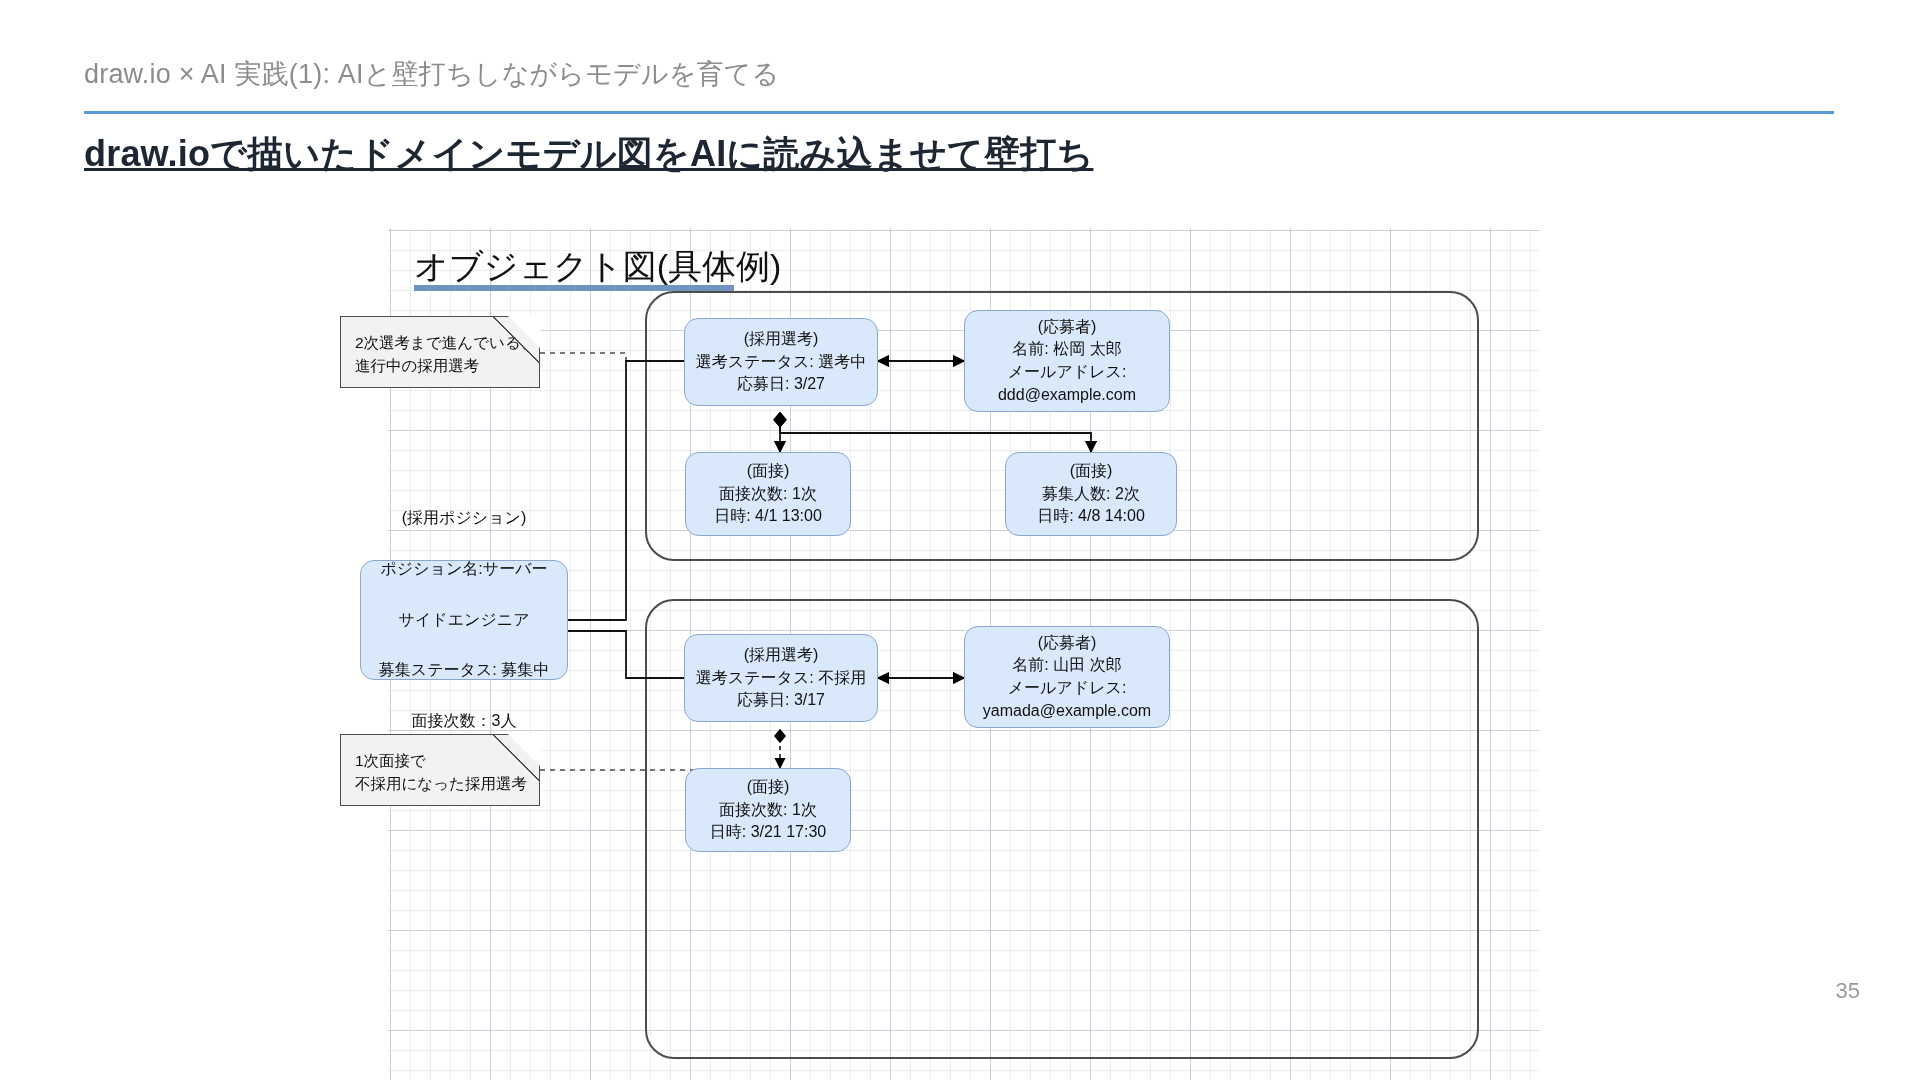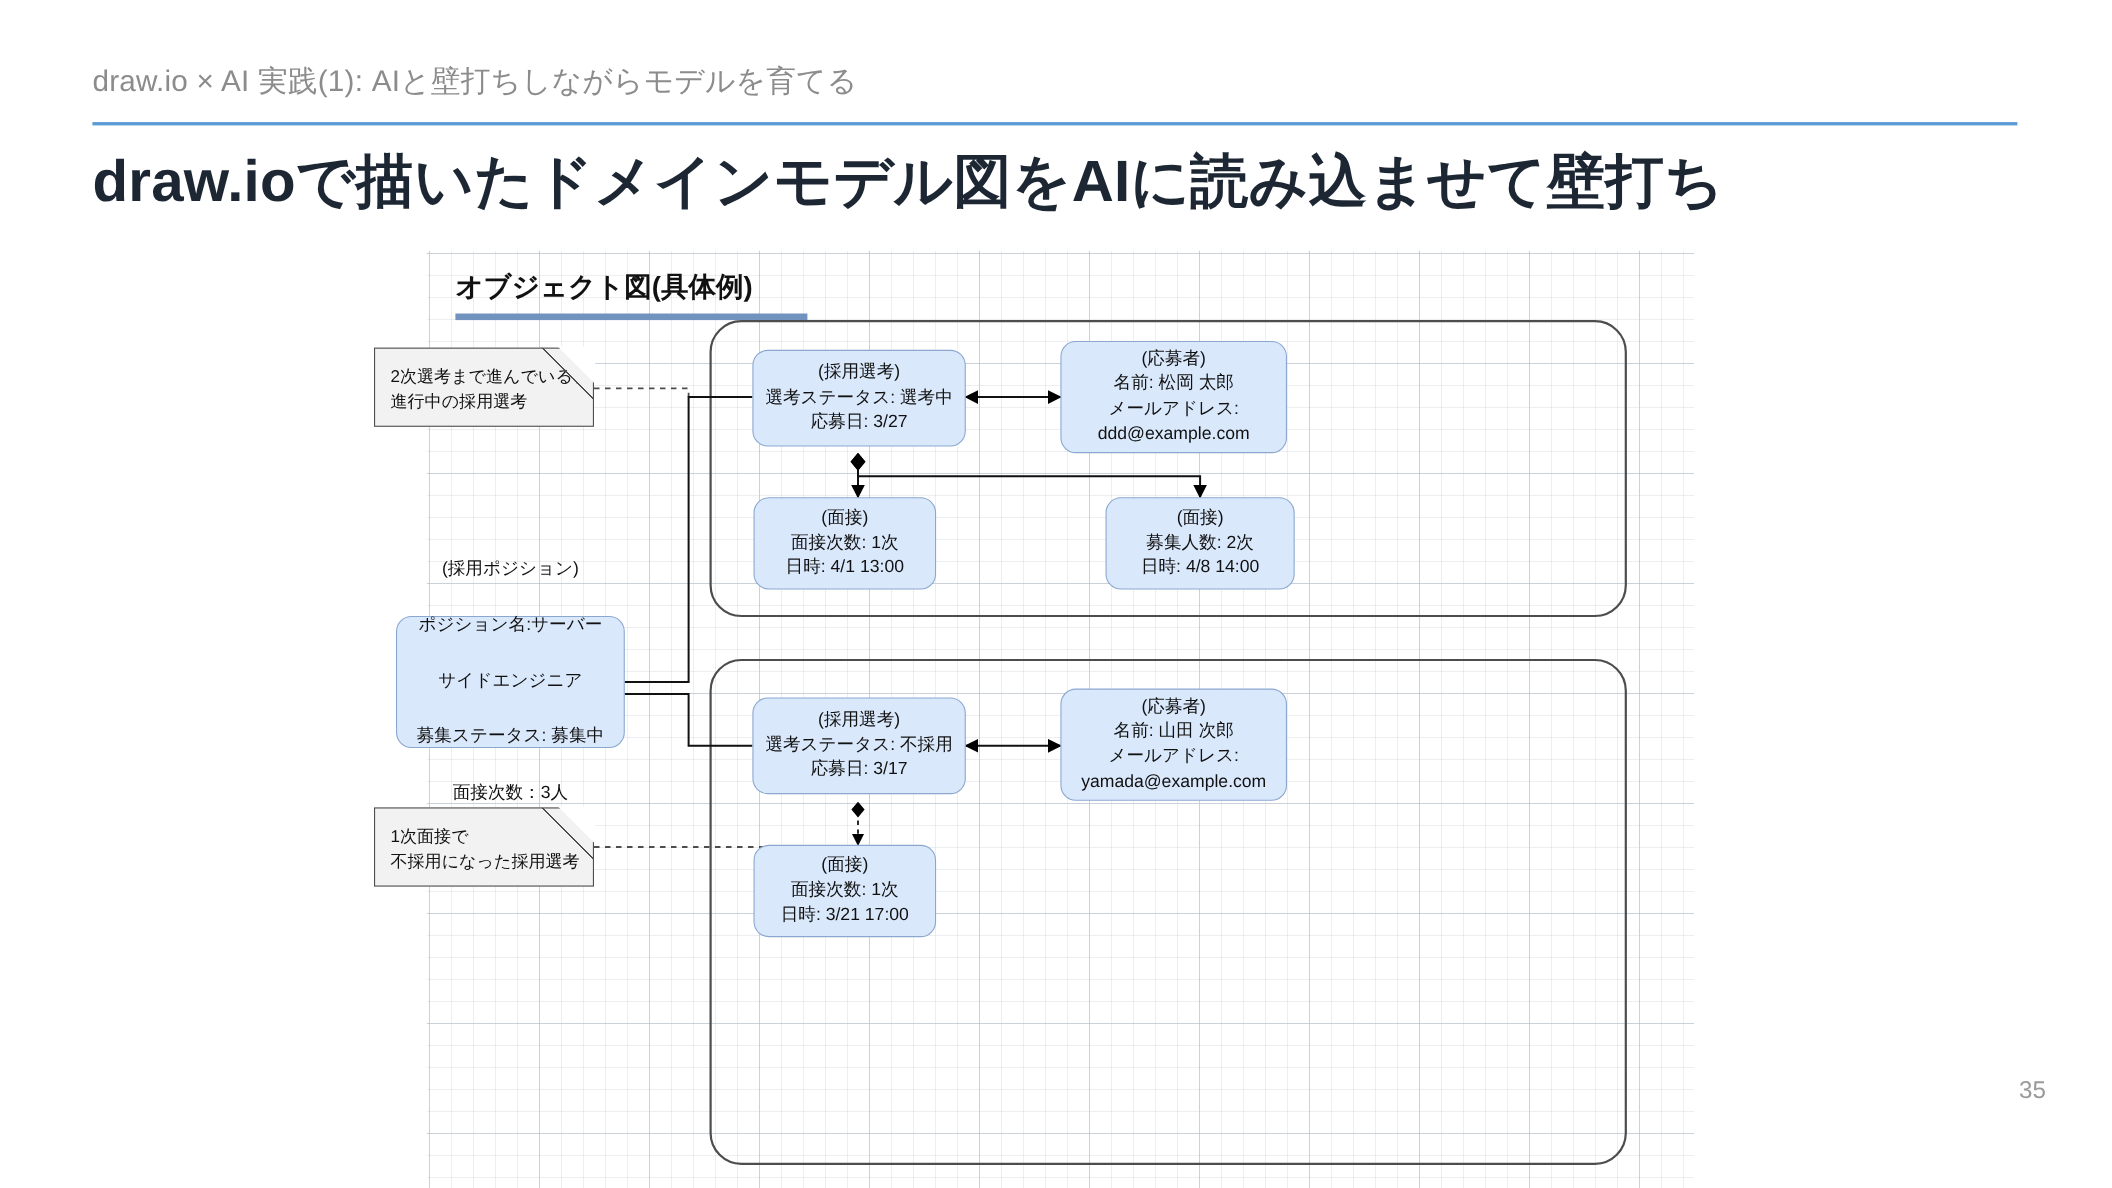--- a/index.html
+++ b/index.html
@@ -15,22 +15,23 @@
   .kicker {
     position: absolute; left: 84px; top: 56px;
     font-size: 27px; color: #8c8c8c; letter-spacing: .2px; white-space: nowrap;
   }
   .rule {
     position: absolute; left: 84px; top: 111px; width: 1750px; height: 3px;
     background: #5b9bd5;
   }
   .slide-title {
     position: absolute; left: 84px; top: 130px;
-    font-size: 53px; font-weight: bold; color: #1d2733; white-space: nowrap;
+    font-size: 36px; font-weight: bold; color: #1d2733; white-space: nowrap;
     letter-spacing: .2px;
+    text-decoration: underline;
   }
   .page-num {
     position: absolute; right: 60px; bottom: 36px;
     font-size: 22px; color: #9a9a9a;
   }
 
   
   #canvas {
     position: absolute; left: 388px; top: 228px; width: 1152px; height: 852px;
     background-color: #ffffff;
@@ -39,21 +40,21 @@
       linear-gradient(to bottom, rgba(190,200,212,.30) 1px, transparent 1px),
       linear-gradient(to right, rgba(160,172,188,.50) 1px, transparent 1px),
       linear-gradient(to bottom, rgba(160,172,188,.50) 1px, transparent 1px);
     background-size: 20px 20px, 20px 20px, 100px 100px, 100px 100px;
     background-position: 2px 2px, 2px 2px, 2px 2px, 2px 2px;
   }
 
   
   .dia-title {
     position: absolute; left: 26px; top: 16px;
-    font-size: 25px; font-weight: bold; color: #111; white-space: nowrap;
+    font-size: 34px; font-weight: normal; color: #111; white-space: nowrap;
   }
   .dia-underline {
     position: absolute; left: 26px; top: 57px; width: 320px; height: 6px;
     background: #7293c0;
   }
 
   
   .obj {
     position: absolute;
     background: #dae8fc;
@@ -200,17 +201,17 @@
     <div class="obj" style="left:576px; top:398px; width:206px; height:102px;">
       <span class="ln">(応募者)</span>
       <span class="ln">名前: 山田 次郎</span>
       <span class="ln">メールアドレス:</span>
       <span class="ln">yamada@example.com</span>
     </div>
 
     <div class="obj" style="left:297px; top:540px; width:166px; height:84px;">
       <span class="ln">(面接)</span>
       <span class="ln">面接次数: 1次</span>
-      <span class="ln">日時: 3/21 17:00</span>
+      <span class="ln">日時: 3/21 17:30</span>
     </div>
 
   </div>
 </div>
 
 </body></html>

